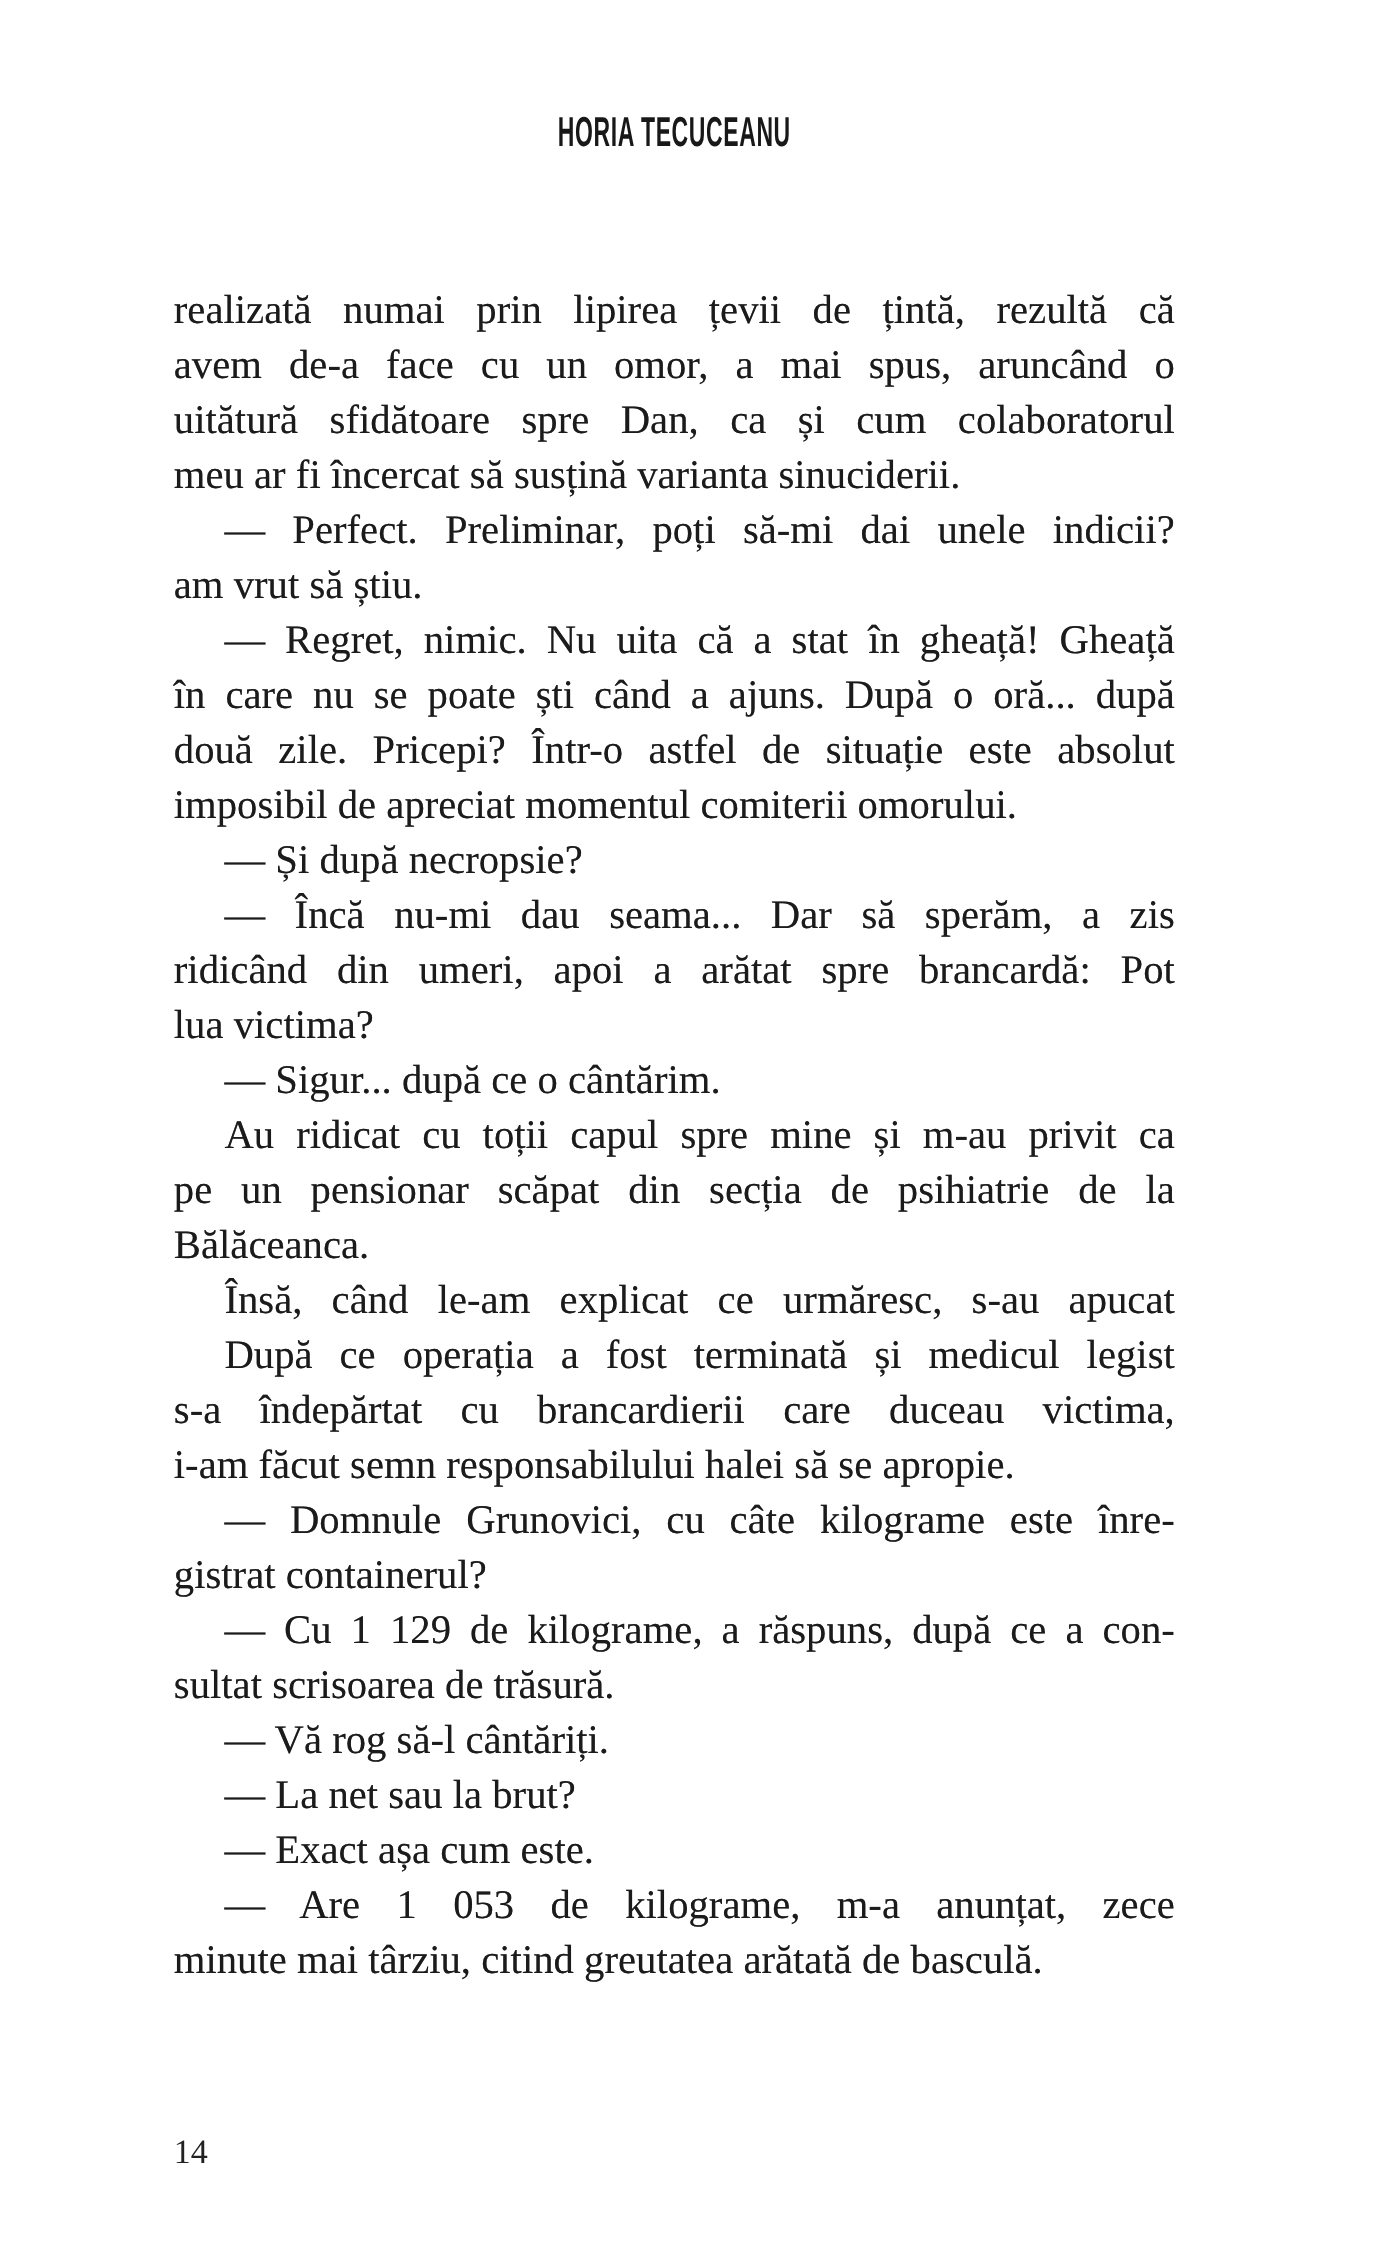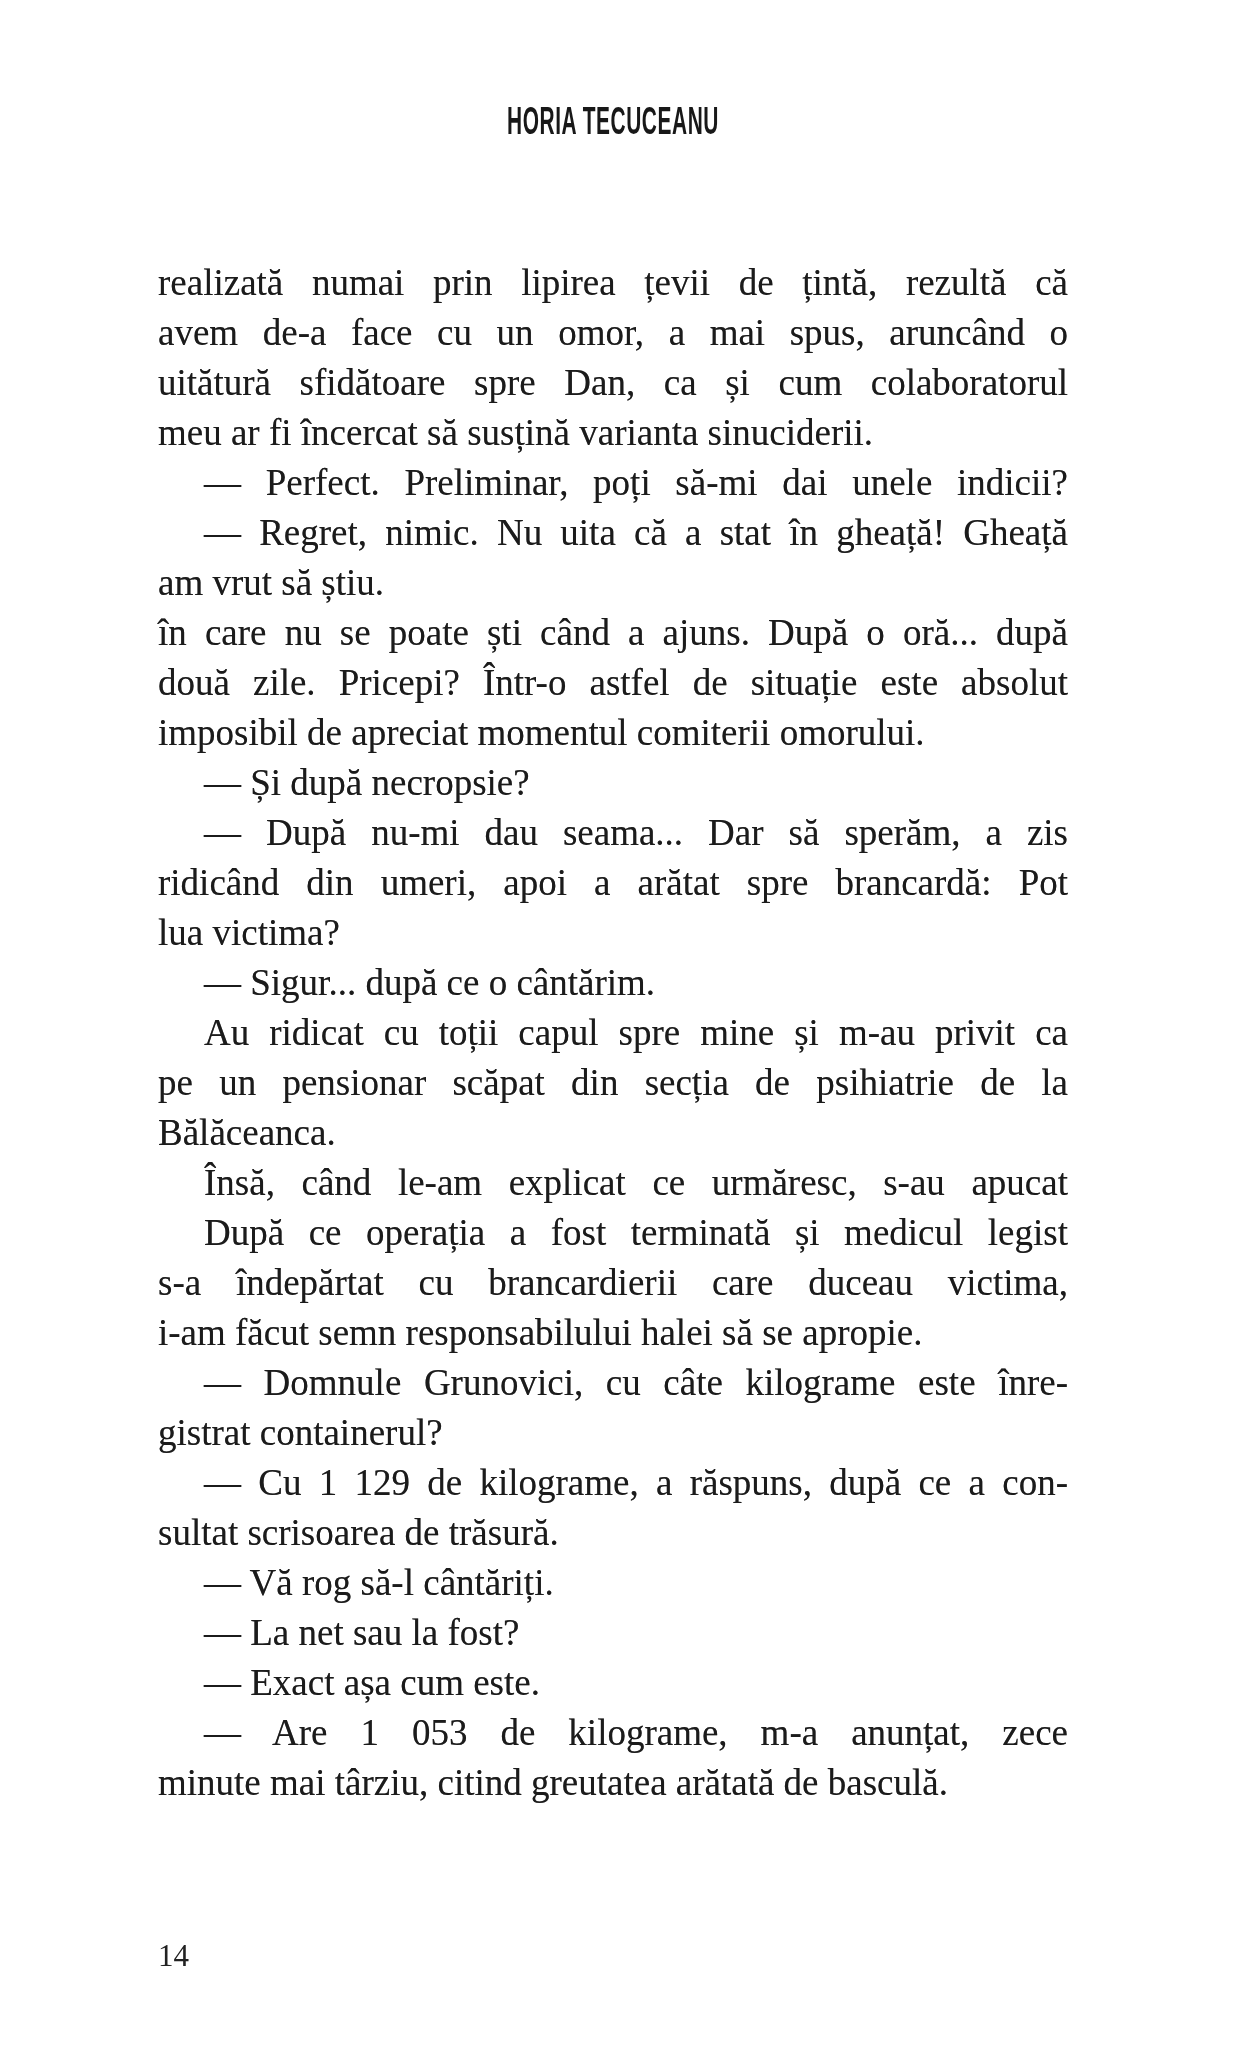--- a/index.html
+++ b/index.html
@@ -60,43 +60,43 @@
 <div class="page">
 
   <div class="running-header">HORIA TECUCEANU</div>
 
   <div class="text-block">
     <div class="ln">realizată numai prin lipirea țevii de țintă, rezultă că</div>
     <div class="ln">avem de-a face cu un omor, a mai spus, aruncând o</div>
     <div class="ln">uitătură sfidătoare spre Dan, ca și cum colaboratorul</div>
     <div class="ln last">meu ar fi încercat să susțină varianta sinuciderii.</div>
     <div class="ln indent">— Perfect. Preliminar, poți să-mi dai unele indicii?</div>
+    <div class="ln last">am vrut să știu.</div>
     <div class="ln indent">— Regret, nimic. Nu uita că a stat în gheață! Gheață</div>
-    <div class="ln last">am vrut să știu.</div>
     <div class="ln">în care nu se poate ști când a ajuns. După o oră... după</div>
     <div class="ln">două zile. Pricepi? Într-o astfel de situație este absolut</div>
     <div class="ln last">imposibil de apreciat momentul comiterii omorului.</div>
     <div class="ln indent last">— Și după necropsie?</div>
-    <div class="ln indent">— După nu-mi dau seama... Dar să sperăm, a zis</div>
+    <div class="ln indent">— Încă nu-mi dau seama... Dar să sperăm, a zis</div>
     <div class="ln">ridicând din umeri, apoi a arătat spre brancardă: Pot</div>
     <div class="ln last">lua victima?</div>
     <div class="ln indent last">— Sigur... după ce o cântărim.</div>
     <div class="ln indent">Au ridicat cu toții capul spre mine și m-au privit ca</div>
     <div class="ln">pe un pensionar scăpat din secția de psihiatrie de la</div>
     <div class="ln last">Bălăceanca.</div>
     <div class="ln indent">Însă, când le-am explicat ce urmăresc, s-au apucat</div>
     <div class="ln indent">După ce operația a fost terminată și medicul legist</div>
     <div class="ln">s-a îndepărtat cu brancardierii care duceau victima,</div>
     <div class="ln last">i-am făcut semn responsabilului halei să se apropie.</div>
     <div class="ln indent">— Domnule Grunovici, cu câte kilograme este înre-</div>
     <div class="ln last">gistrat containerul?</div>
     <div class="ln indent">— Cu 1 129 de kilograme, a răspuns, după ce a con-</div>
     <div class="ln last">sultat scrisoarea de trăsură.</div>
     <div class="ln indent last">— Vă rog să-l cântăriți.</div>
-    <div class="ln indent last">— La net sau la fost?</div>
+    <div class="ln indent last">— La net sau la brut?</div>
     <div class="ln indent last">— Exact așa cum este.</div>
     <div class="ln indent">— Are 1 053 de kilograme, m-a anunțat, zece</div>
     <div class="ln last">minute mai târziu, citind greutatea arătată de basculă.</div>
   </div>
 
   <div class="folio">14</div>
 
 </div>
 
 </body></html>

